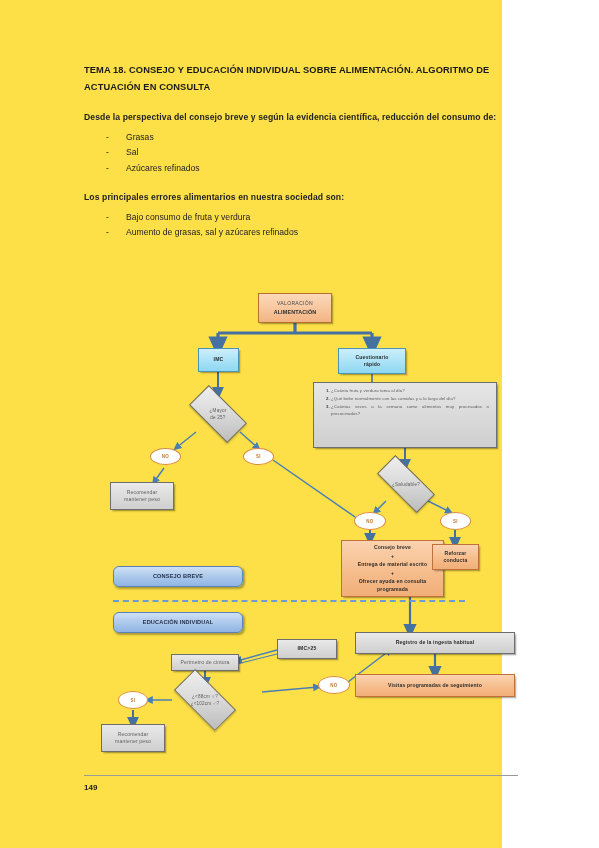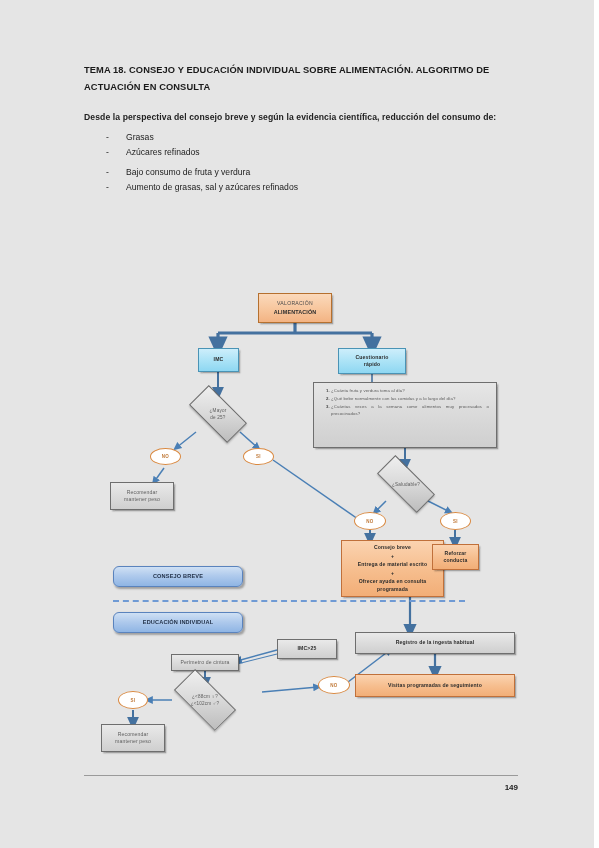--- a/index.html
+++ b/index.html
@@ -2,21 +2,21 @@
 <html><head>
 <meta charset="utf-8">
 <style>
   * { box-sizing: border-box; margin: 0; padding: 0; }
   html, body {
     width: 599px; height: 848px;
     background: #ffffff;
     font-family: "Liberation Sans", sans-serif;
     overflow: hidden;
   }
-  .page { position: relative; width: 594px; height: 848px; background:#e5e5e5; }
+  .page { position: relative; width: 502px; height: 848px; background:#fde047; }
 
   
   .doc { position:absolute; left:84px; top:62px; width:434px; }
   .doc h1 {
     font-size: 9.3px; font-weight: 700; color:#1a1a1a;
     line-height: 17px; letter-spacing: .1px;
   }
   .doc p {
     font-size: 8.6px; color:#222; line-height: 15.5px;
     margin-top: 14px; letter-spacing:.1px;font-weight:bold;
@@ -111,36 +111,38 @@
 
   .dashdiv {
     border-top: 2.4px dashed #6f9ad4;
     width: 352px;
   }
 
   
   .footer { position:absolute; left:84px; top:775px; width:434px; }
   .footer hr { border:none; border-top:1px solid #9a9a9a; }
   .footer .pg {
-    text-align:right; font-size:8px; font-weight:700;
+    text-align:left; font-size:8px; font-weight:700;
     color:#222; margin-top:7px;
   }
 </style>
 </head>
 <body>
 
 <div class="page">
 
   <div class="doc">
     <h1>TEMA 18. CONSEJO Y EDUCACIÓN INDIVIDUAL SOBRE ALIMENTACIÓN. ALGORITMO DE ACTUACIÓN EN CONSULTA</h1>
     <p>Desde la perspectiva del consejo breve y según la  evidencia científica, reducción del consumo de:</p>
     <ul>
       <li>Grasas</li>
+      <li>Sal</li>
       <li>Azúcares refinados</li>
     </ul>
+    <p>Los  principales  errores alimentarios en nuestra  sociedad son:</p>
     <ul>
       <li>Bajo consumo de fruta y verdura</li>
       <li>Aumento de grasas, sal y azúcares refinados</li>
     </ul>
   </div>
 
   <div class="chart">
 
     <svg class="wires" viewBox="0 0 599 470">
       <defs>

